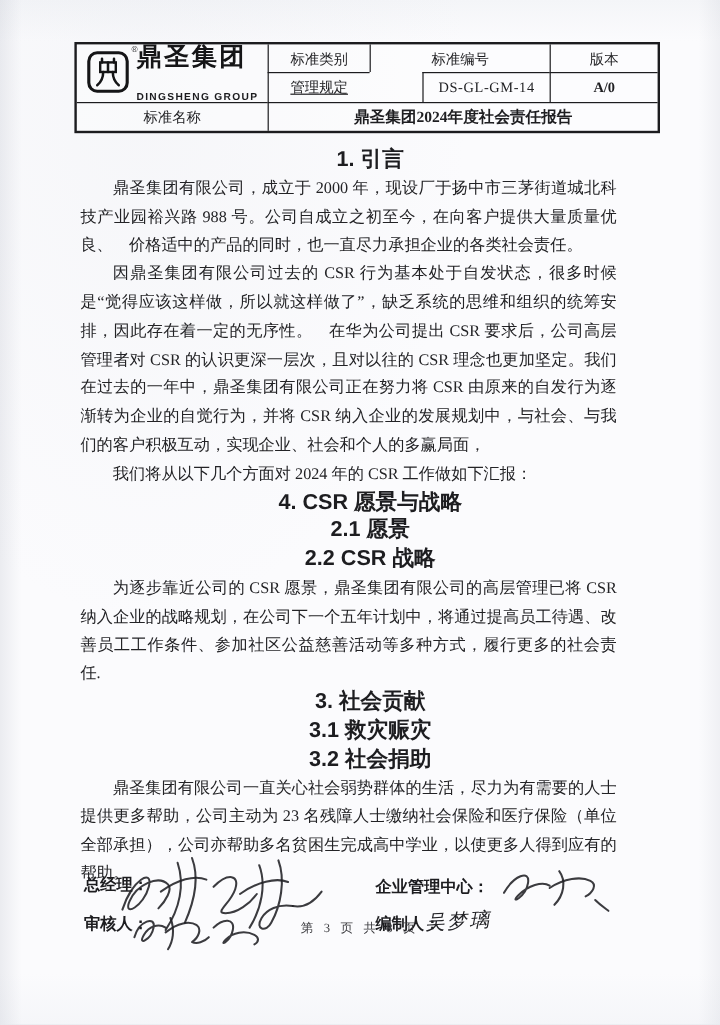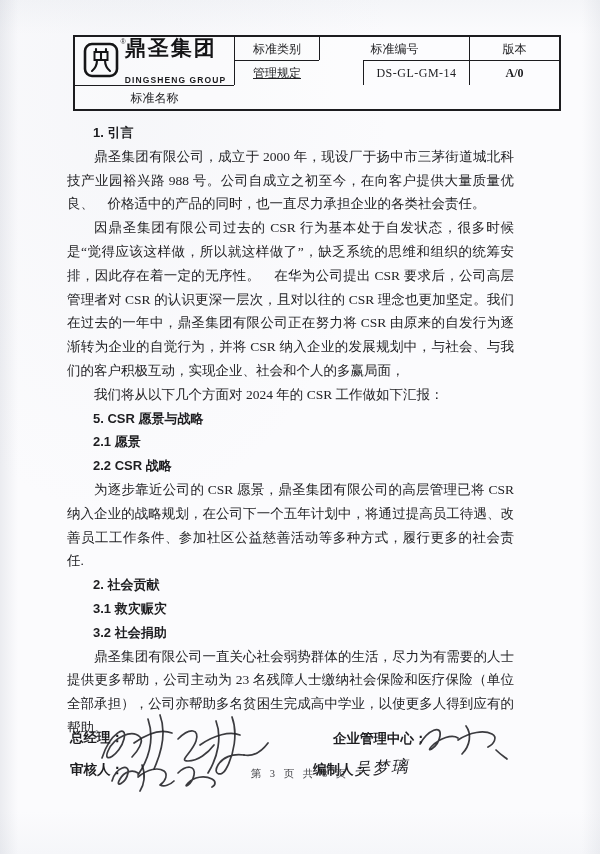--- a/index.html
+++ b/index.html
@@ -10,21 +10,21 @@
     color:#232326; overflow:hidden;
   }
   .page::before{
     content:""; position:absolute; inset:0; pointer-events:none;
     background:linear-gradient(90deg,rgba(170,175,188,.20),rgba(170,175,188,0) 3%,rgba(170,175,188,0) 97%,rgba(170,175,188,.14)),
                radial-gradient(ellipse at 20% 10%,rgba(200,205,215,.10),transparent 40%);
   }
 
   
   .hdr-table{
-    position:absolute; left:73px; top:35px; width:484px; height:72px;
+    position:absolute; left:62px; top:35px; width:484px; height:72px;
     border:2px solid #1c1c1f; display:grid;
     grid-template-columns:159px 85px 150px 1fr;
     grid-template-rows:23px 25px 1fr;
     background:rgba(255,255,255,.35);
   }
   .cell{ display:flex; align-items:center; justify-content:center;
          font-size:12px; color:#1e1e21; line-height:1; white-space:nowrap; }
   .bl{ border-left:1.5px solid #1c1c1f; }
   .bt{ border-top:1.5px solid #1c1c1f; }
   .logo-cell{ grid-column:1; grid-row:1/3; gap:6px; padding:2px 4px; }
@@ -47,21 +47,21 @@
             font-size:8.5px; letter-spacing:1.1px; color:#1b1b1e; margin-top:18px; }
 
   
   .doc-body{
     position:absolute; left:67px; top:121px; width:447px;
     font-size:13.5px; line-height:23.8px; text-align:justify;
   }
   .blk{ margin:0; text-indent:2em; }
   .blk.heading{
     font-family:"Liberation Sans","DejaVu Sans",sans-serif;
-    font-weight:bold; font-size:13px; color:#1d1d20; text-align:left;
+    font-weight:bold; font-size:18px; color:#1d1d20; text-align:center;
   }
 
   
   .sig-label{
     position:absolute; font-family:"Liberation Sans","DejaVu Sans",sans-serif;
     font-weight:bold; font-size:13.5px; color:#1d1d20; white-space:nowrap;
   }
   .sig-svg{ position:absolute; overflow:visible; }
   .sig-svg path{ fill:none; stroke:#202024; stroke-width:1.7; stroke-linecap:round;
                  stroke-linejoin:round; opacity:.88; }
@@ -101,32 +101,33 @@
         <span class="logo-en">DINGSHENG GROUP</span>
       </span>
     </div>
     <div class="cell cat-label bl">标准类别</div>
     <div class="cell ver-label bl">版本</div>
     <div class="cell num-label bl">标准编号</div>
     <div class="cell cat-val bl bt">管理规定</div>
     <div class="cell num-val bl bt">DS-GL-GM-14</div>
     <div class="cell ver-val bl bt">A/0</div>
     <div class="cell name-label bt">标准名称</div>
+    <div class="cell name-val bl bt">鼎圣集团2024年度社会责任报告</div>
   </div>
 
   <div class="doc-body">
     <p class="blk heading">1. 引言</p>
     <p class="blk">鼎圣集团有限公司，成立于 2000 年，现设厂于扬中市三茅街道城北科技产业园裕兴路 988 号。公司自成立之初至今，在向客户提供大量质量优良、　价格适中的产品的同时，也一直尽力承担企业的各类社会责任。</p>
     <p class="blk">因鼎圣集团有限公司过去的 CSR 行为基本处于自发状态，很多时候是“觉得应该这样做，所以就这样做了”，缺乏系统的思维和组织的统筹安排，因此存在着一定的无序性。　在华为公司提出 CSR 要求后，公司高层管理者对 CSR 的认识更深一层次，且对以往的 CSR 理念也更加坚定。我们在过去的一年中，鼎圣集团有限公司正在努力将 CSR 由原来的自发行为逐渐转为企业的自觉行为，并将 CSR 纳入企业的发展规划中，与社会、与我们的客户积极互动，实现企业、社会和个人的多赢局面，</p>
     <p class="blk">我们将从以下几个方面对 2024 年的 CSR 工作做如下汇报：</p>
-    <p class="blk heading">5. CSR 愿景与战略</p>
+    <p class="blk heading">4. CSR 愿景与战略</p>
     <p class="blk heading">2.1 愿景</p>
     <p class="blk heading">2.2 CSR 战略</p>
     <p class="blk">为逐步靠近公司的 CSR 愿景，鼎圣集团有限公司的高层管理已将 CSR 纳入企业的战略规划，在公司下一个五年计划中，将通过提高员工待遇、改善员工工作条件、参加社区公益慈善活动等多种方式，履行更多的社会责任.</p>
-    <p class="blk heading">2. 社会贡献</p>
+    <p class="blk heading">3. 社会贡献</p>
     <p class="blk heading">3.1 救灾赈灾</p>
     <p class="blk heading">3.2 社会捐助</p>
     <p class="blk">鼎圣集团有限公司一直关心社会弱势群体的生活，尽力为有需要的人士提供更多帮助，公司主动为 23 名残障人士缴纳社会保险和医疗保险（单位全部承担），公司亦帮助多名贫困生完成高中学业，以使更多人得到应有的帮助。</p>
   </div>
 
   <div class="sig-label" style="left:70px; top:729px;text-align:center;">总经理：</div>
   <svg class="sig-svg" style="left:92px; top:703px;" width="185" height="80" viewBox="0 0 185 80">
     <path d="M10,55 C18,30 36,20 32,36 C28,52 10,62 16,48 C22,34 40,26 48,34 C52,38 46,48 40,54"></path>
     <path d="M56,16 C62,34 58,54 46,72"></path>
     <path d="M42,40 C56,30 70,26 80,30"></path>
@@ -139,21 +140,21 @@
   </svg>
 
   <div class="sig-label" style="left:70px; top:761px;">审核人：</div>
   <svg class="sig-svg" style="left:104px; top:753px;" width="125" height="42" viewBox="0 0 125 42">
     <path d="M8,28 C12,14 26,10 24,20 C22,30 10,36 16,26 C20,19 28,16 34,20"></path>
     <path d="M38,12 C42,22 40,32 36,38"></path>
     <path d="M34,24 C44,16 54,14 60,18 C64,21 62,28 56,32 C60,34 66,32 70,28"></path>
     <path d="M74,20 C82,12 92,12 90,22 C88,32 78,36 84,30 C90,24 100,22 108,26 C112,28 112,32 108,34"></path>
   </svg>
 
-  <div class="sig-label" style="left:313px; top:730px;margin-left:20px;">企业管理中心：</div>
+  <div class="sig-label" style="left:313px; top:730px;">企业管理中心：</div>
   <svg class="sig-svg" style="left:408px; top:712px;" width="105" height="50" viewBox="0 0 105 50">
     <path d="M12,32 C20,18 34,12 32,24 C30,36 16,42 24,34 C32,26 44,22 50,26"></path>
     <path d="M58,14 C64,22 62,34 54,42"></path>
     <path d="M50,28 C62,20 76,18 84,22 C90,25 86,32 80,35"></path>
     <path d="M88,38 C92,42 95,44 99,47"></path>
   </svg>
 
   <div class="sig-label" style="left:313px; top:761px;">编制人：</div>
   <div class="hand-name" style="left:354px; top:757px;">吴梦璃</div>
 

